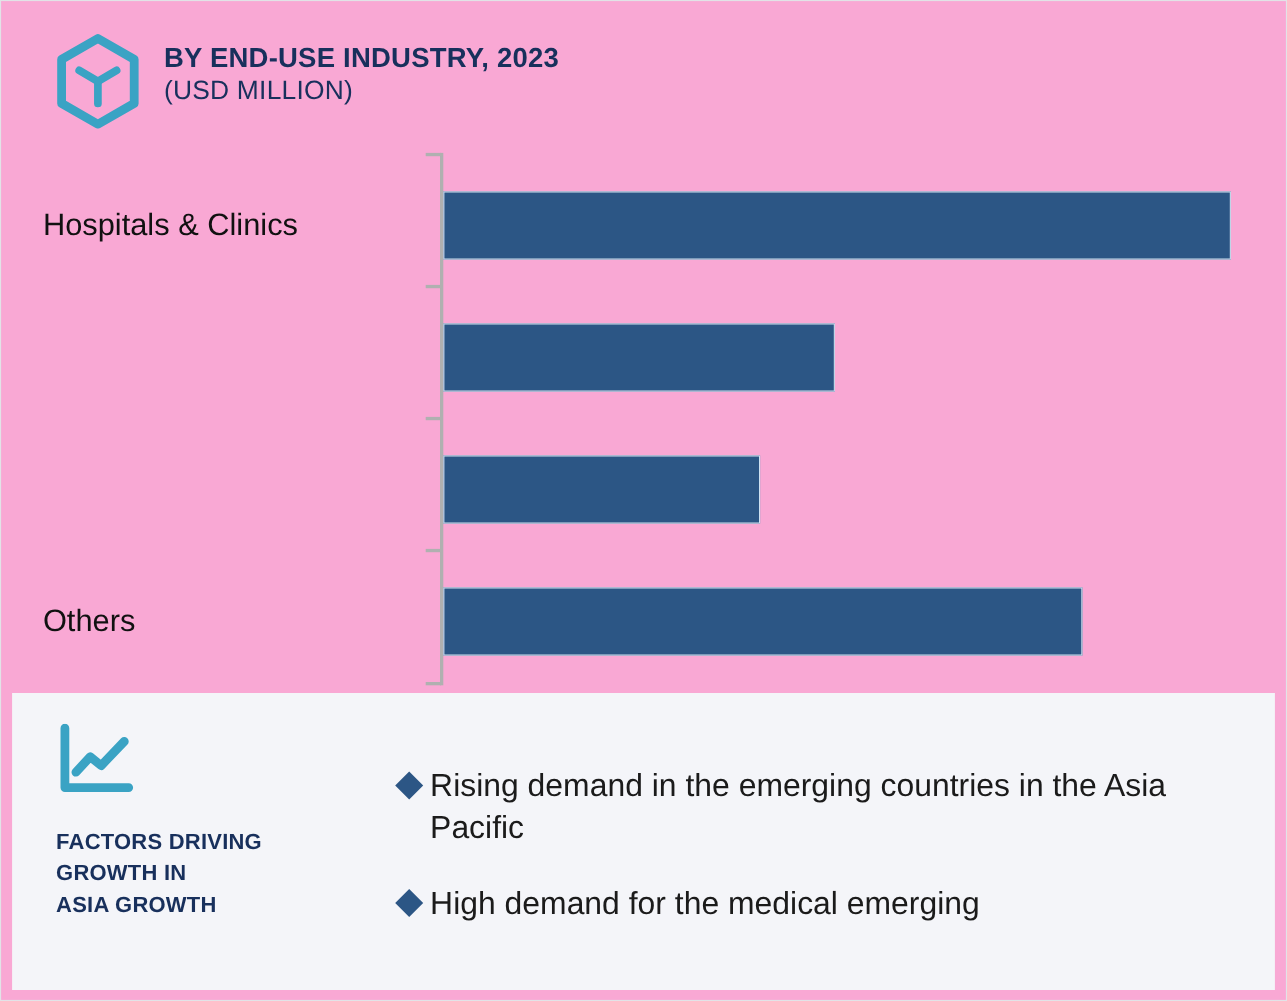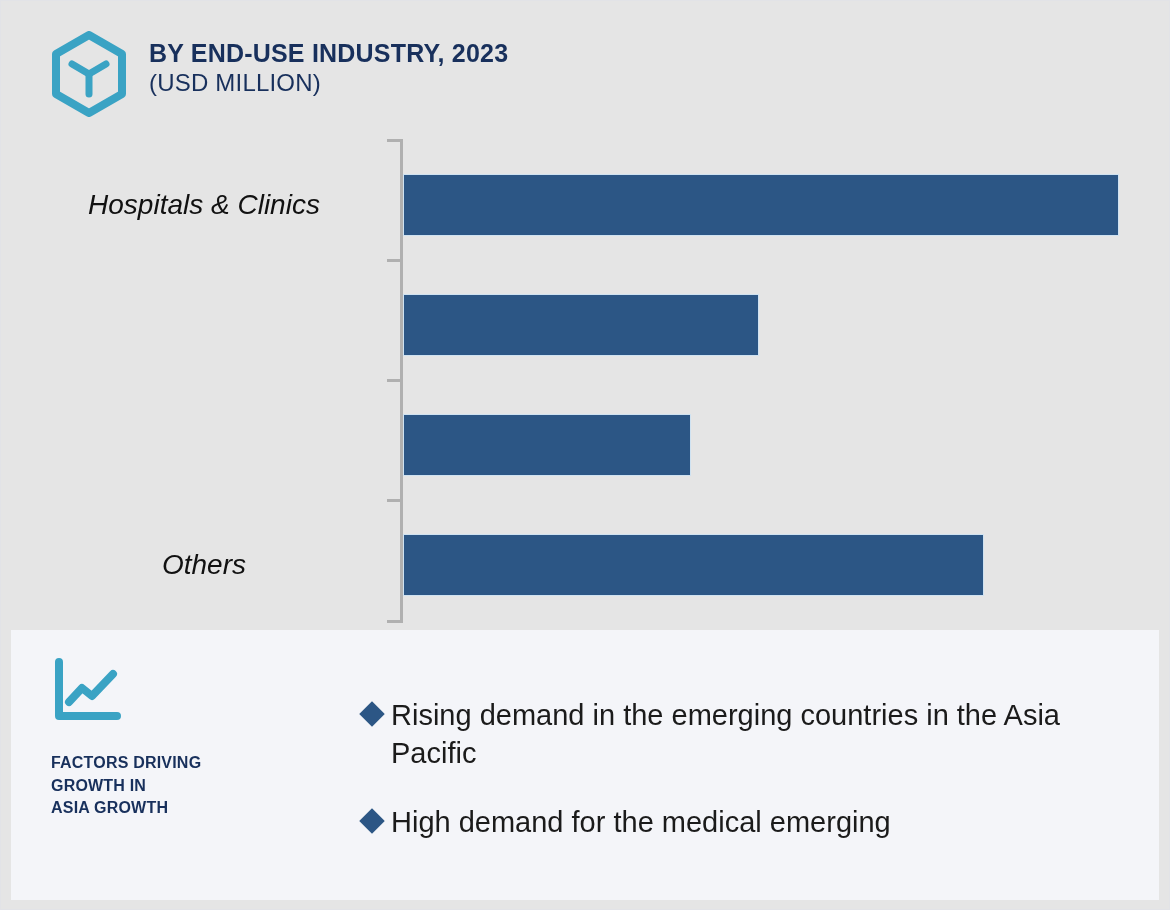--- a/index.html
+++ b/index.html
@@ -7,21 +7,21 @@
     padding: 0;
     background: #ffffff;
   }
   body {
     font-family: "Liberation Sans", sans-serif;
   }
   #infographic {
     position: relative;
     width: 1170px;
     height: 910px;
-    background: #e5e5e5;
+    background: #f9a8d4;
     box-sizing: border-box;
     border: 1px solid #e2e3e7;
     overflow: hidden;
   }
 
   
   .header {
     position: absolute;
     left: 48px;
     top: 28px;
@@ -88,22 +88,21 @@
     background: #2c5685;
     border: 1px solid #cfe2f1;
     box-sizing: border-box;
   }
   .cat-label-wrap {
     position: absolute;
     left: 38px;
     width: 330px;
     display: flex;
     align-items: center;
-    justify-content: center;
-    font-style: italic;
+    justify-content: flex-start;
   }
   .cat-label-inner {
     text-align: right;
     font-size: 28px;
     color: #111111;
     line-height: 1.5;
   }
 
   
   .panel {
@@ -120,21 +119,21 @@
     top: 28px;
     width: 300px;
   }
   .growth-icon {
     width: 72px;
     height: 66px;
     display: block;
   }
   .panel-heading {
     margin-top: 28px;
-    font-size: 16px;
+    font-size: 20px;
     font-weight: bold;
     color: #18305c;
     line-height: 1.42;
     letter-spacing: 0.2px;
   }
   .panel-heading div { white-space: nowrap; }
 
   .bullets {
     position: absolute;
     left: 352px;

